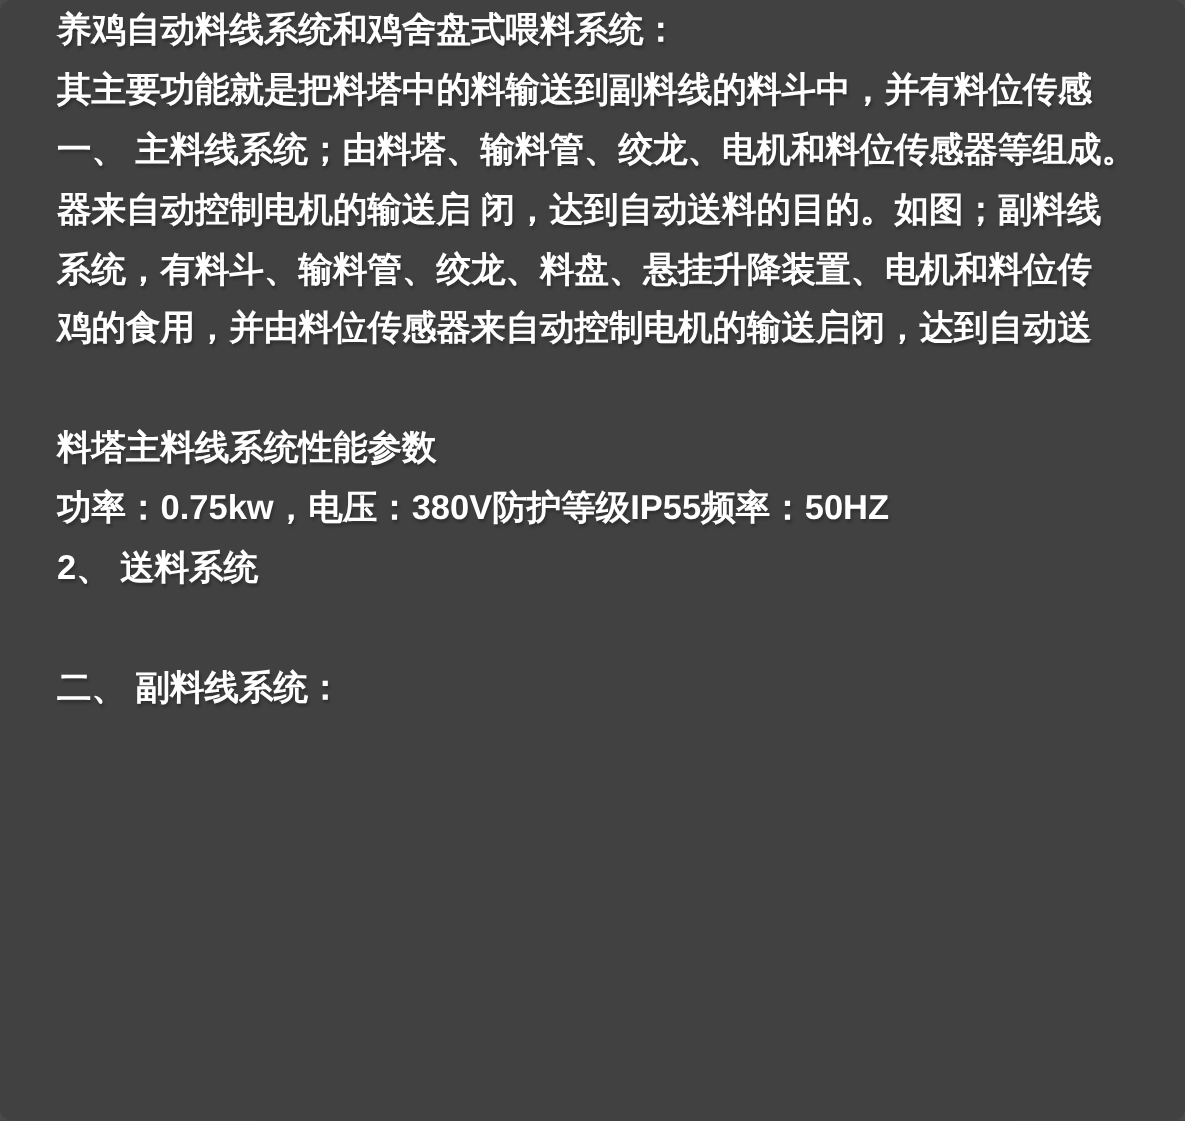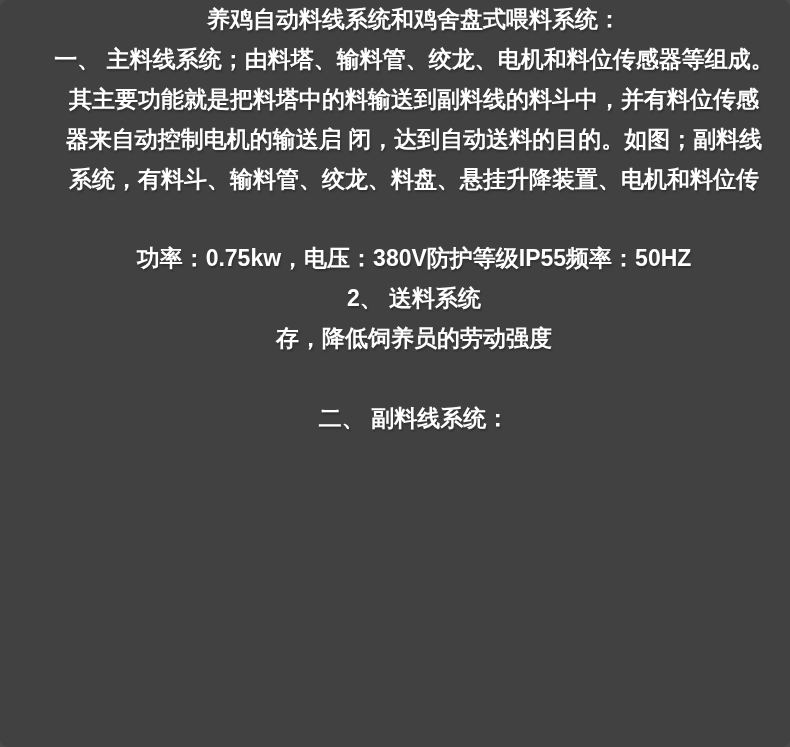--- a/index.html
+++ b/index.html
@@ -27,31 +27,31 @@
     font-weight: 700;
     color: #ffffff;
     font-size: 23px;
     letter-spacing: 0;
     text-shadow: 1px 2px 2px rgba(0, 0, 0, 0.28);
   }
   .line {
     height: 39.9px;
     line-height: 39.9px;
     white-space: pre;
-    text-align: center;
   }
 </style>
 </head>
 <body>
 
 <div class="card textblock">
   <div class="line">养鸡自动料线系统和鸡舍盘式喂料系统：</div>
+  <div class="line">其主要功能就是把料塔中的料输送到副料线的料斗中，并有料位传感</div>
   <div class="line">一、 主料线系统；由料塔、输料管、绞龙、电机和料位传感器等组成。</div>
-  <div class="line">其主要功能就是把料塔中的料输送到副料线的料斗中，并有料位传感</div>
   <div class="line">器来自动控制电机的输送启 闭，达到自动送料的目的。如图；副料线</div>
   <div class="line">系统，有料斗、输料管、绞龙、料盘、悬挂升降装置、电机和料位传</div>
+  <div class="line">鸡的食用，并由料位传感器来自动控制电机的输送启闭，达到自动送</div>
   <div class="line"></div>
+  <div class="line">料塔主料线系统性能参数</div>
   <div class="line">功率：0.75kw，电压：380V防护等级IP55频率：50HZ</div>
   <div class="line">2、 送料系统</div>
-  <div class="line">存，降低饲养员的劳动强度</div>
   <div class="line"></div>
   <div class="line">二、 副料线系统：</div>
 </div>
 
 </body></html>

